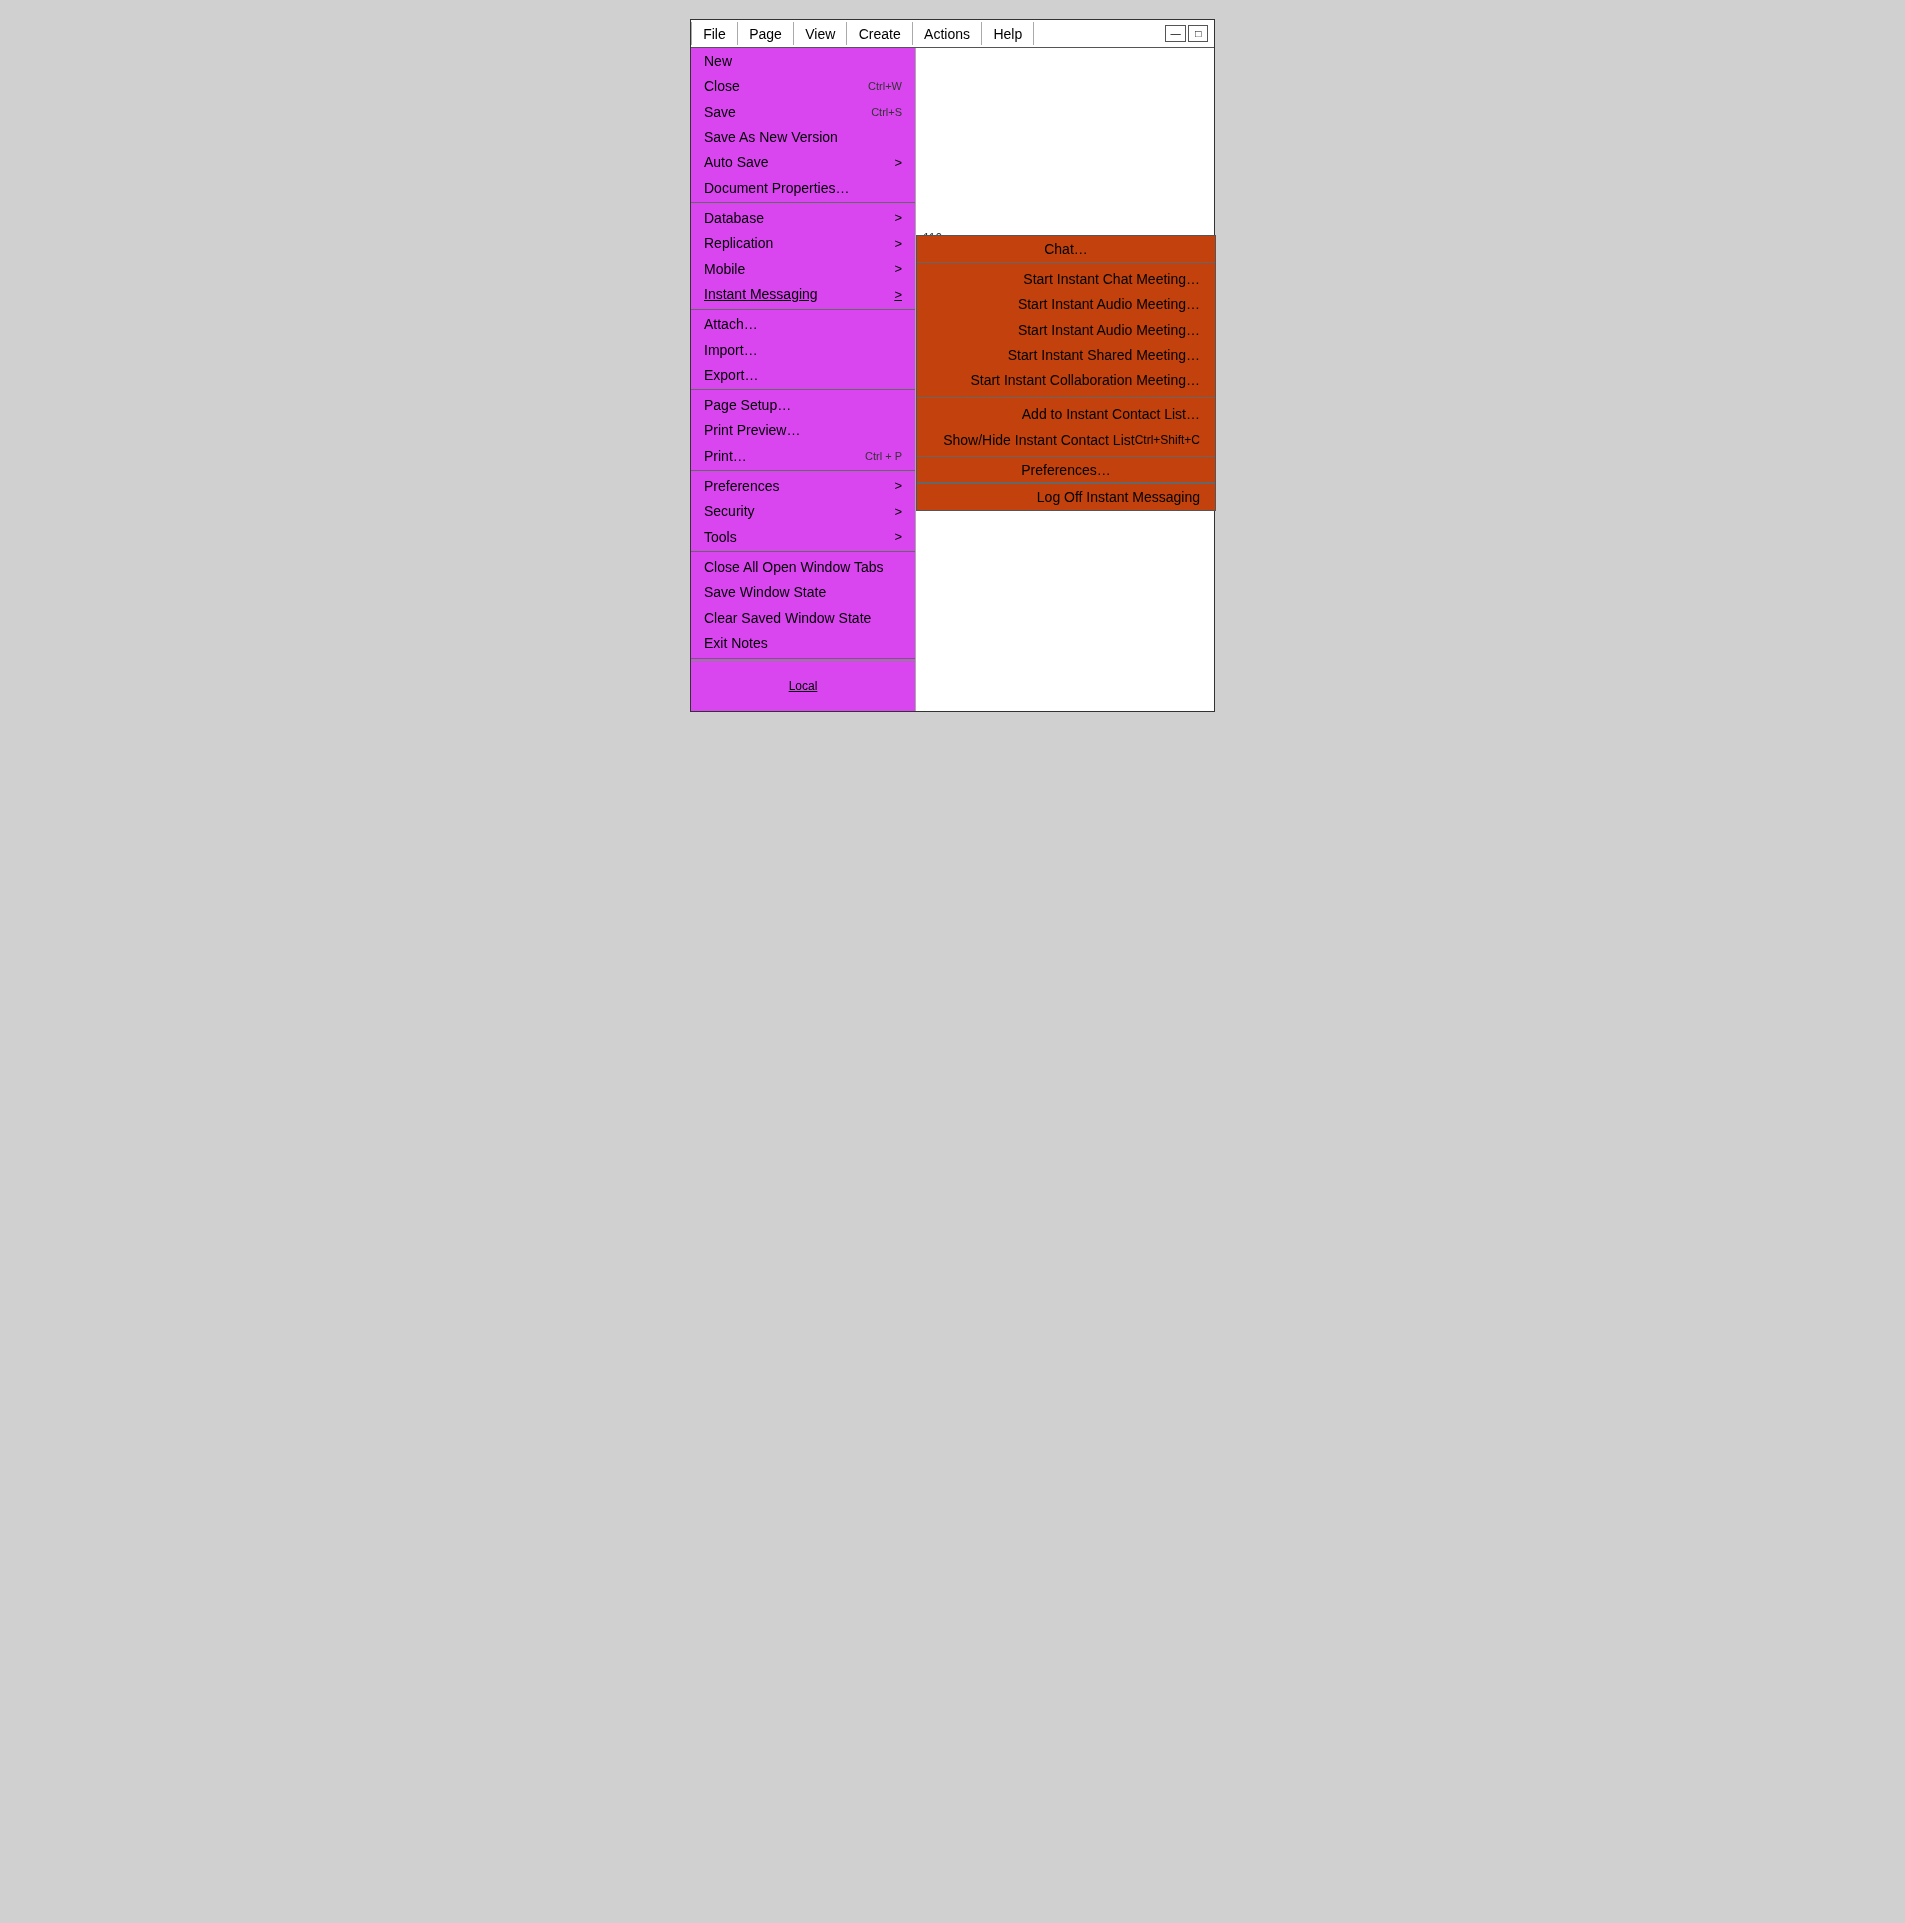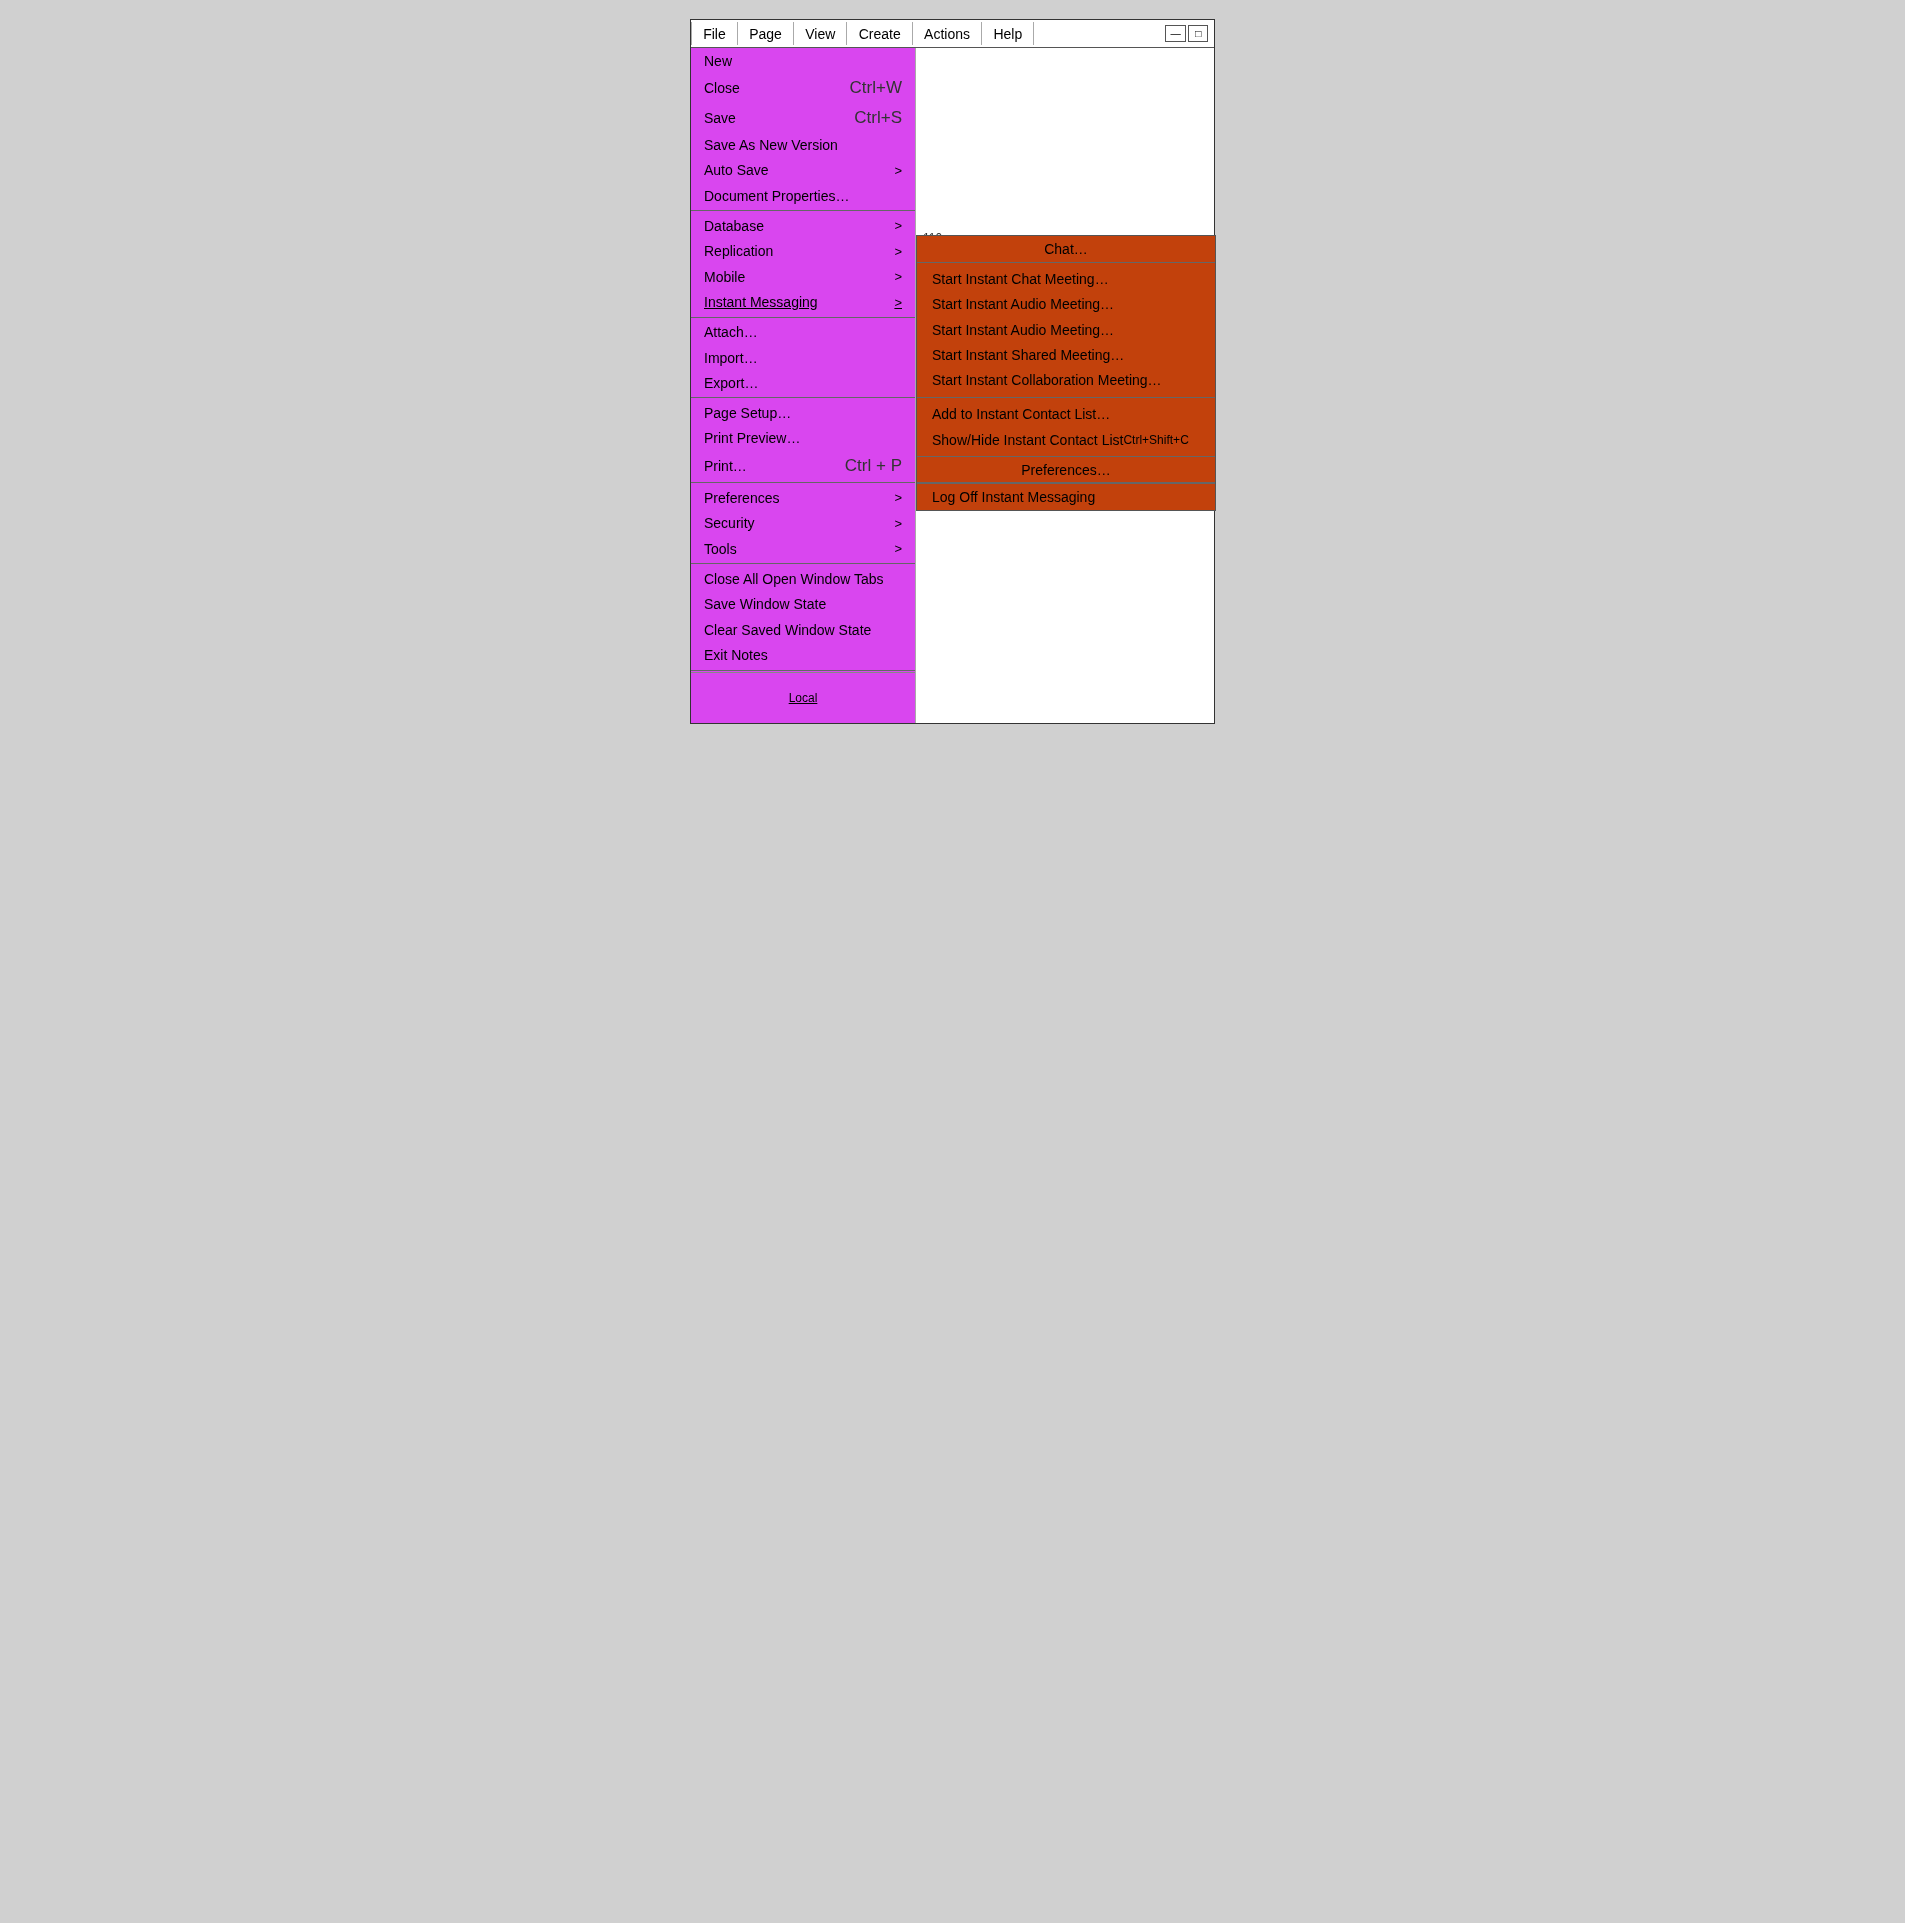--- a/index.html
+++ b/index.html
@@ -86,21 +86,21 @@
       align-items: center;
       justify-content: space-between;
       padding: 4.7px 13px 4.7px 13px;
       cursor: pointer;
       font-size: 14px;
       white-space: nowrap;
     }
 
     .menu-item .shortcut {
       color: #333;
-      font-size: 17px;
+      font-size: 11px;
       margin-left: 9px;
     }
 
     .menu-item .arrow {
       font-size: 13px;
       margin-left: auto;
     }
 
     .menu-divider {
       border: none;
@@ -133,21 +133,21 @@
 
     .submenu-section {
       padding: 3.7px 0;
     }
 
     .submenu-item {
       padding: 4.7px 15px;
       font-size: 14px;
       cursor: pointer;
       display: flex;
-      justify-content: flex-start;
+      justify-content: flex-end;
       align-items: center;
     }
 
     .submenu-item.header-item {
       text-align: center;
       justify-content: center;
       font-size: 14px;
     }
 
     .submenu-divider {

